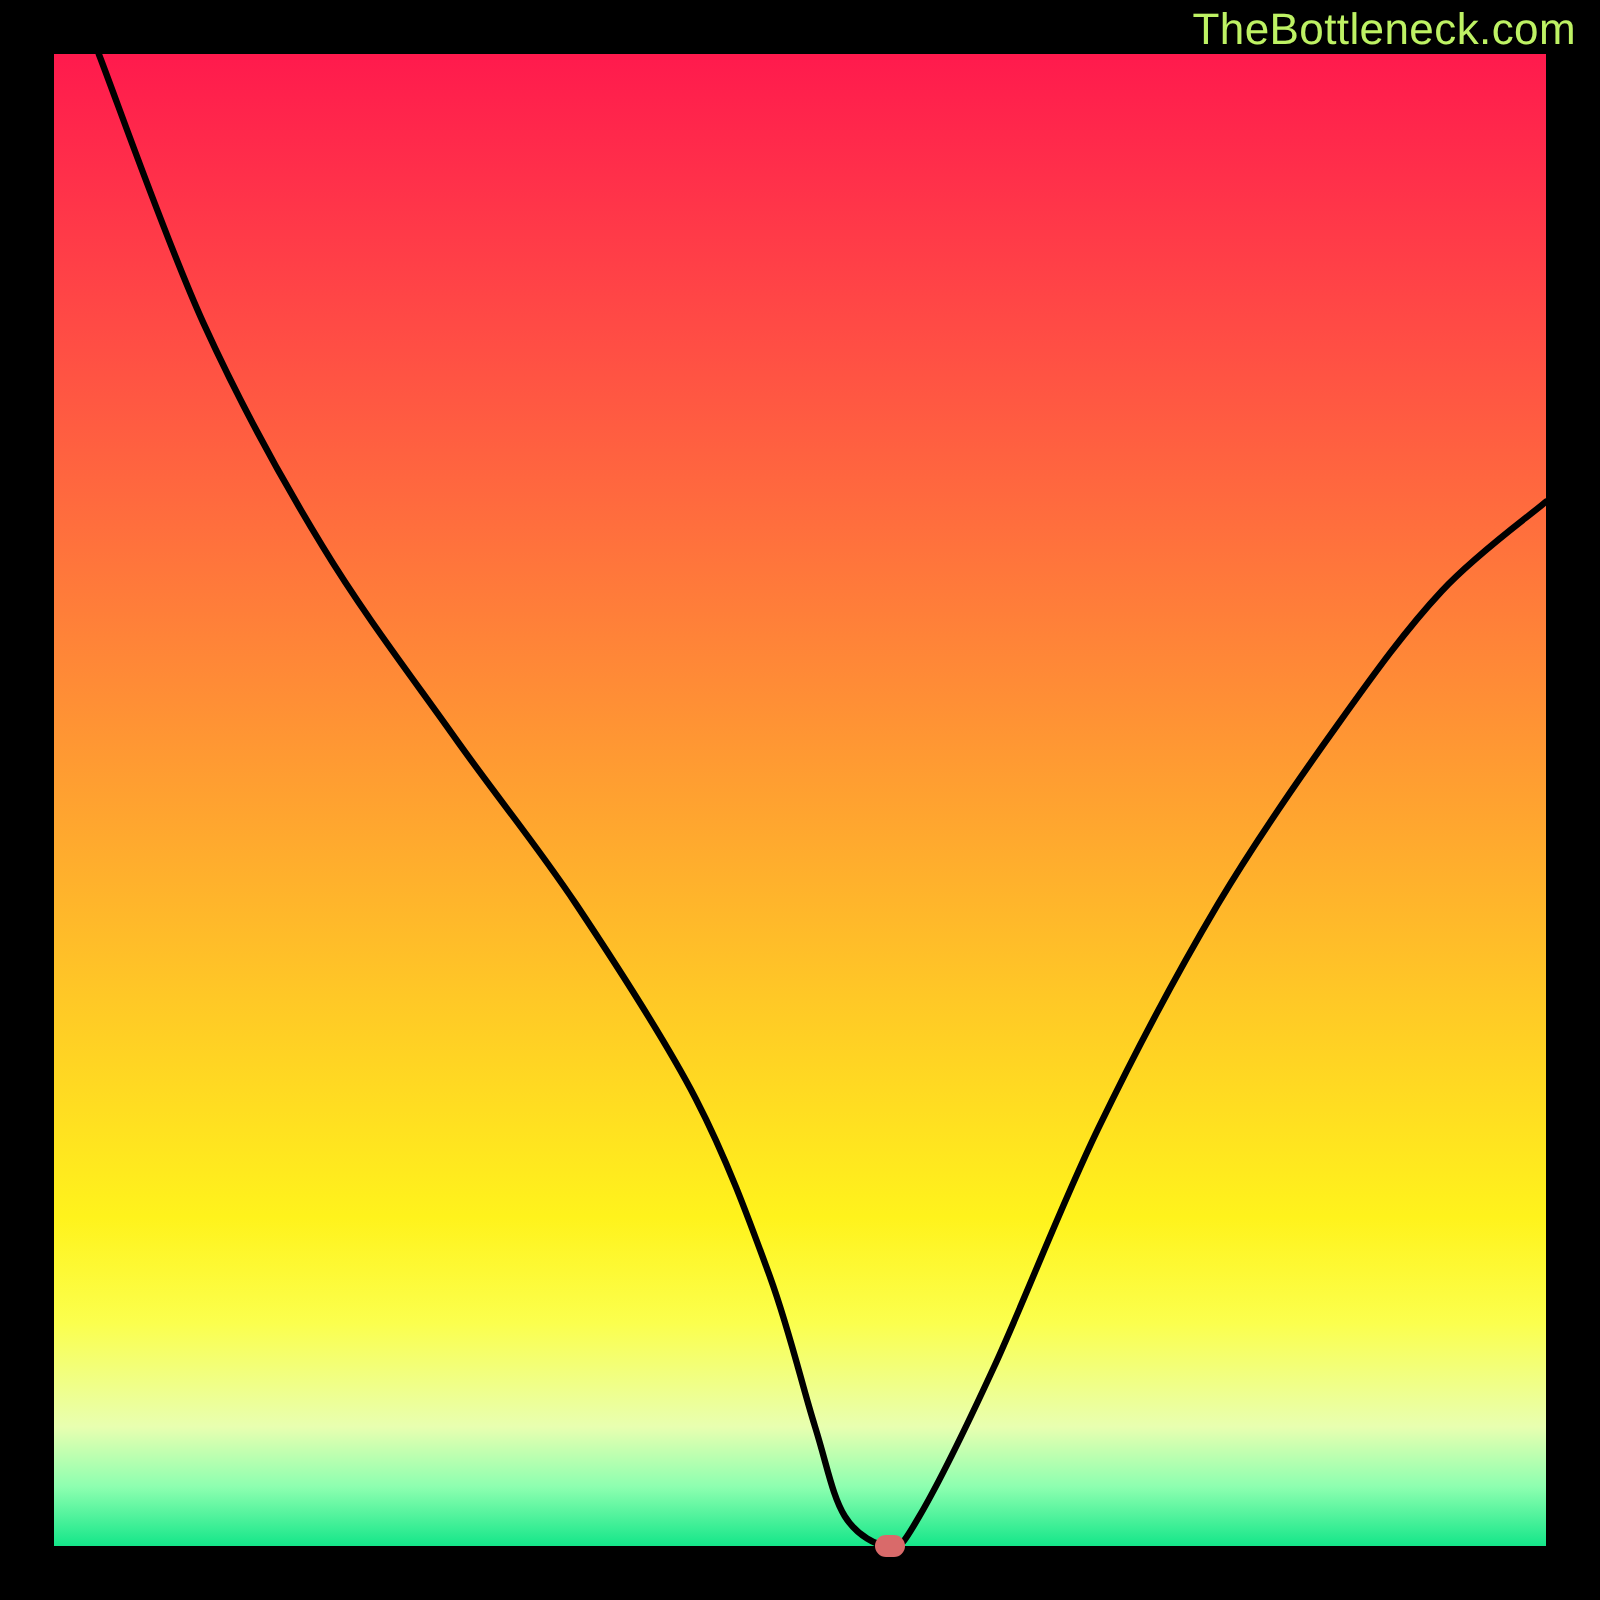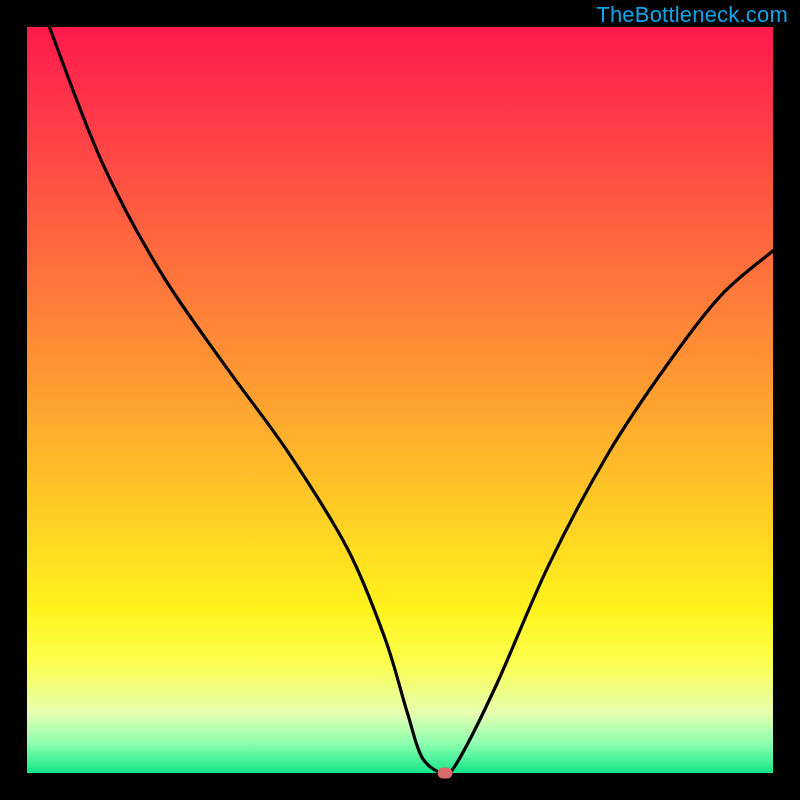--- a/index.html
+++ b/index.html
@@ -14,21 +14,21 @@
   .frame {
     position: relative;
     width: 800px;
     height: 800px;
     background: #000;
   }
   .watermark {
     position: absolute;
     top: 2px;
     right: 12px;
-    color: #0ea5e9;
+    color: #bef264;
     font-size: 22px;
     font-weight: 500;
     letter-spacing: 0.2px;
     z-index: 10;
   }
   .plot-area {
     position: absolute;
     left: 27px;
     top: 27px;
     width: 746px;

